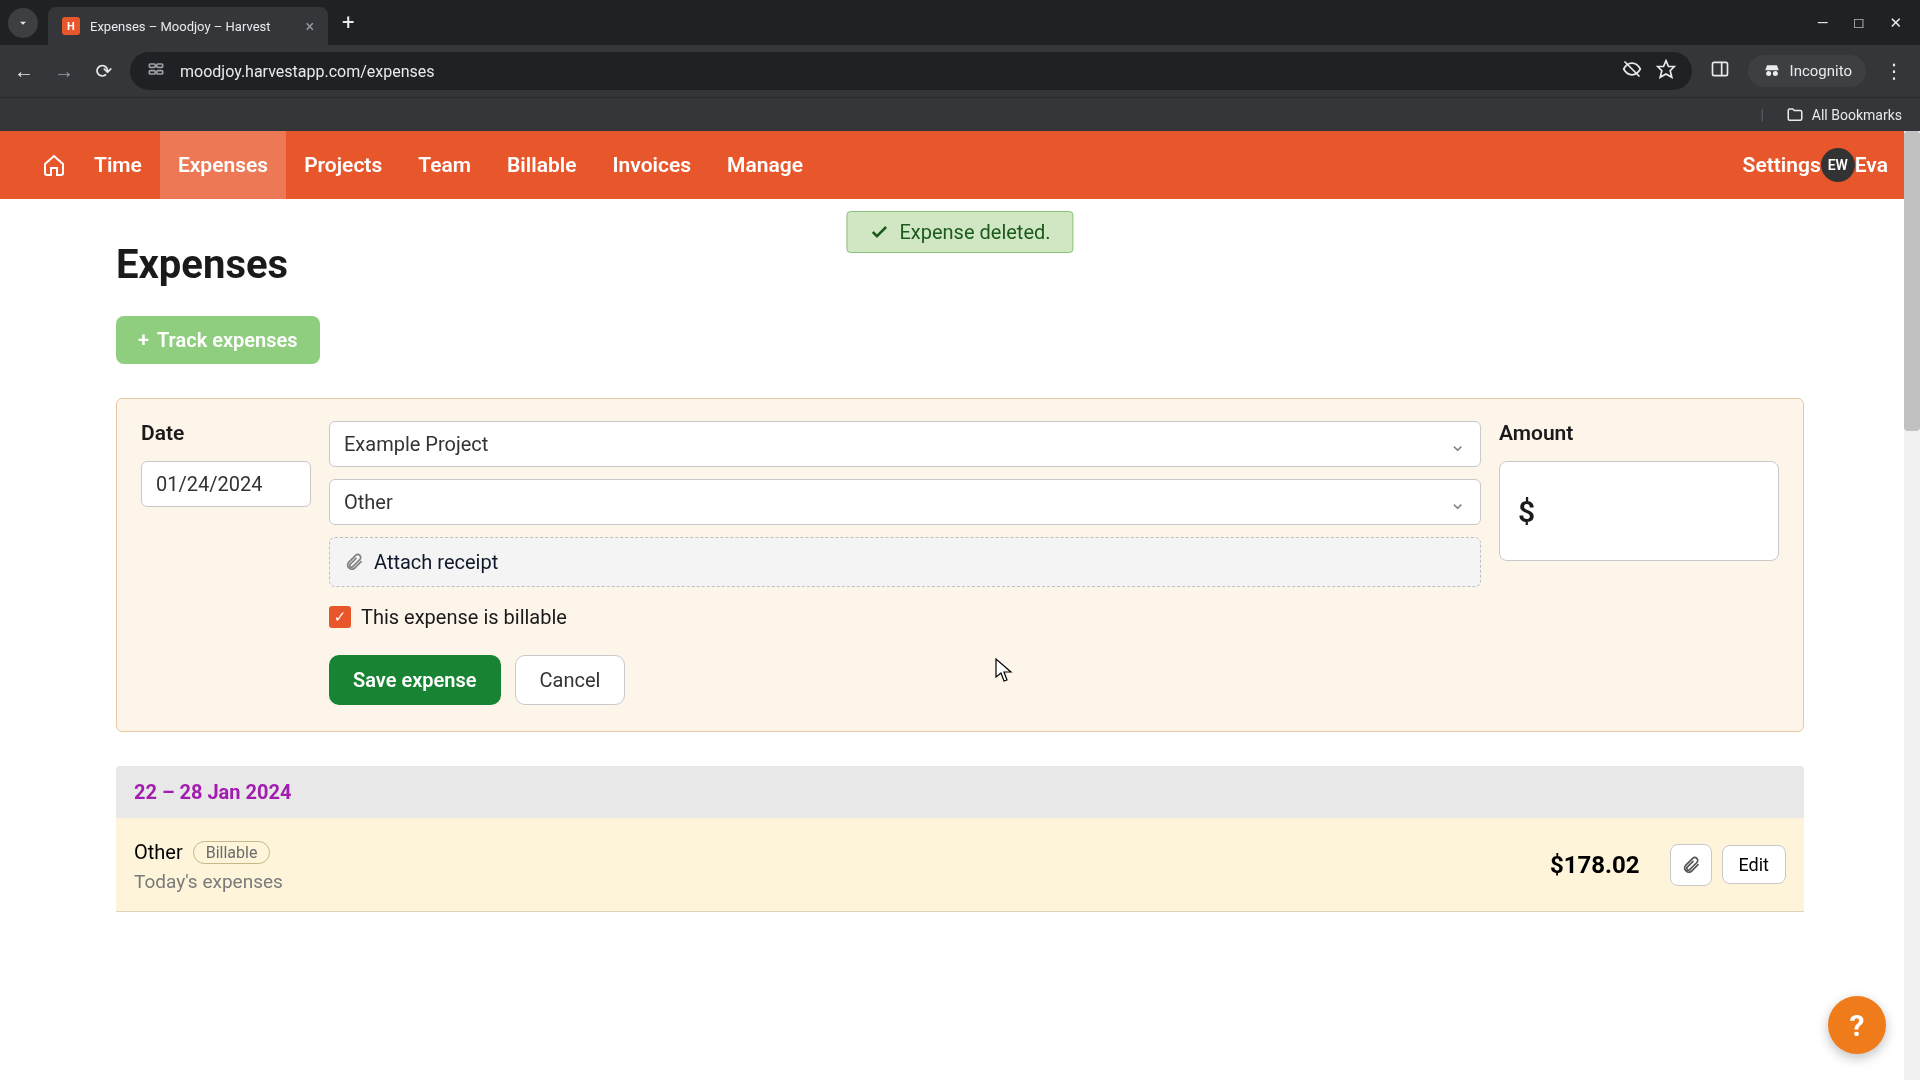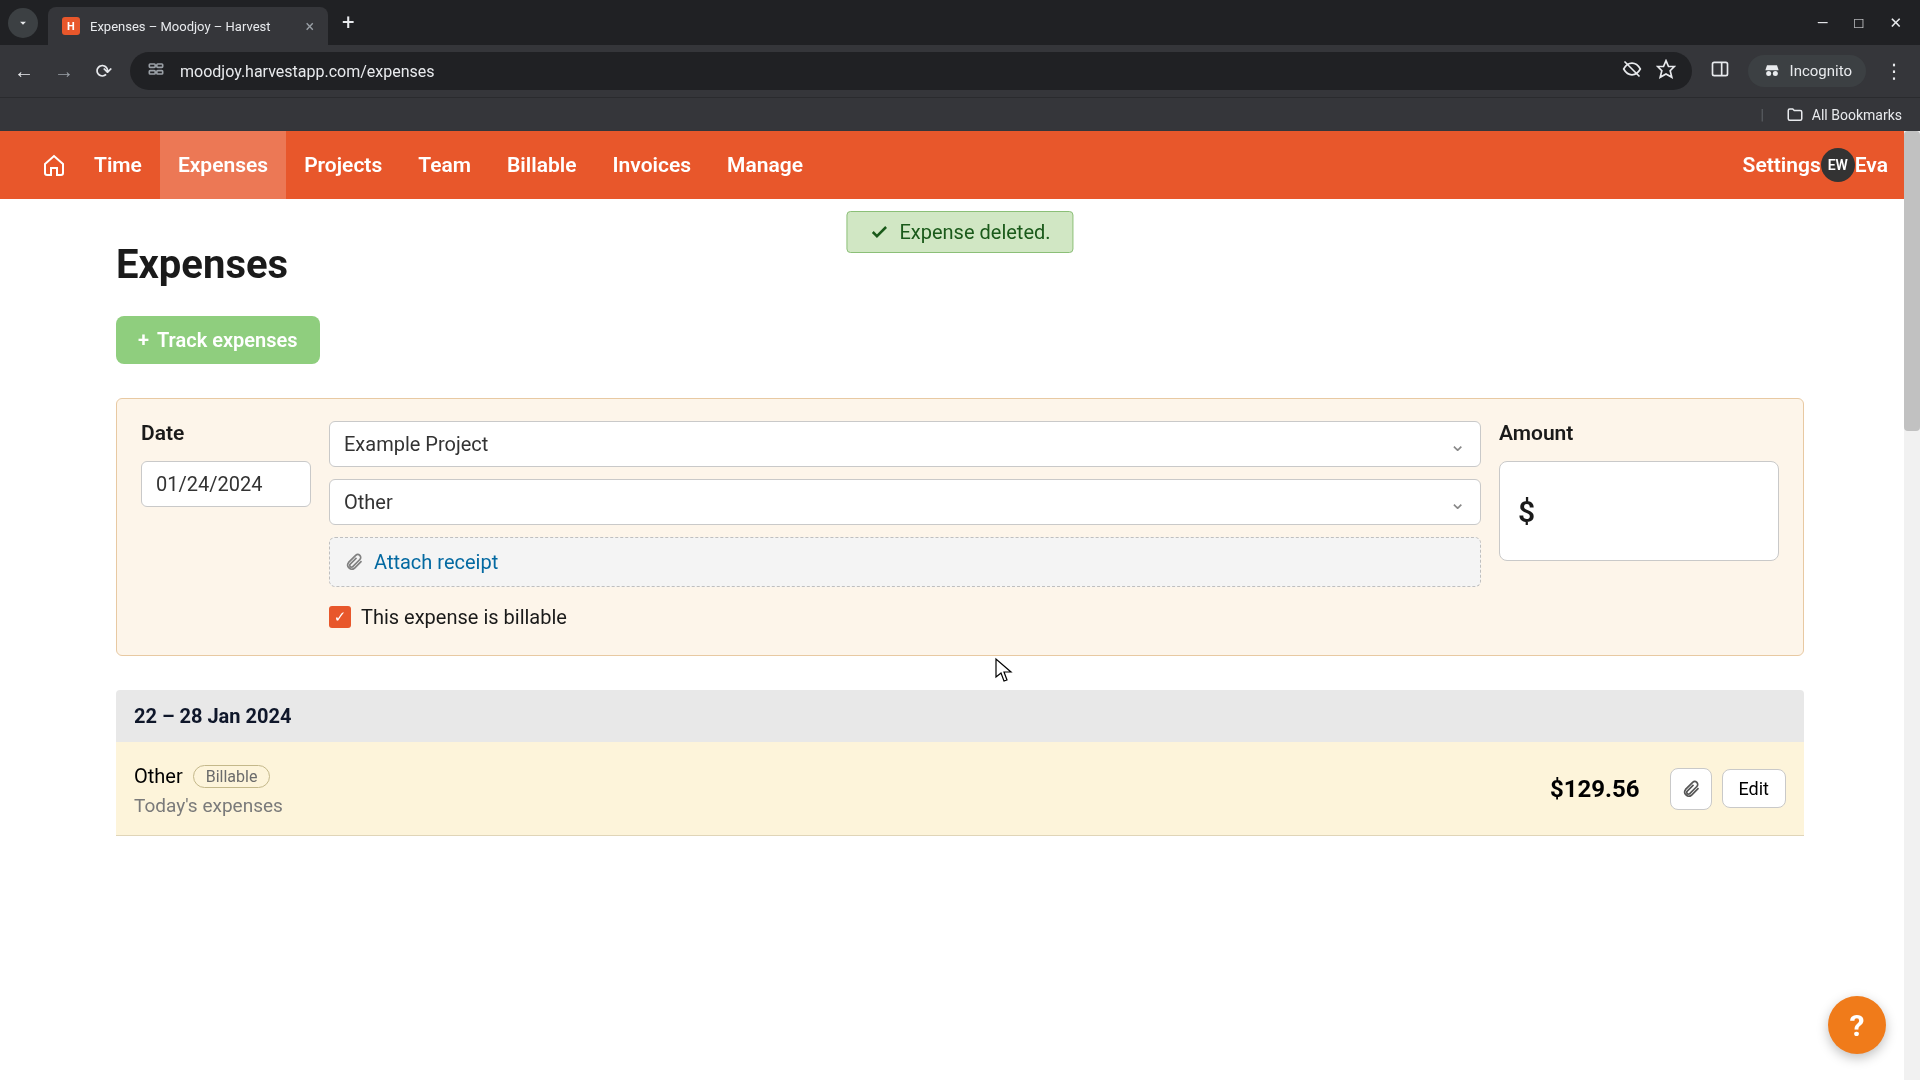--- a/index.html
+++ b/index.html
@@ -54,31 +54,31 @@
   .col-date { width: 170px; }
   .col-mid { flex: 1; }
   .col-amount { width: 280px; }
   .lbl { font-size: 21px; font-weight: 600; color: #1a1a1a; margin-bottom: 16px; display: block; }
 
   .input, .select, .textarea { width: 100%; border: 1px solid #c9c9c9; border-radius: 6px; background: #fff; font-size: 20px; color: #333; padding: 10px 14px; }
   .select { display: flex; align-items: center; justify-content: space-between; cursor: pointer; }
   .select + .select, .select + .textarea { margin-top: 12px; }
   .chev { color: #888; }
   .textarea { height: 74px; resize: vertical; color: #888; margin-top: 12px; }
-  .attach { margin-top: 12px; border: 1.5px dashed #bfbfbf; background: #f4f4f4; border-radius: 6px; padding: 12px 14px; color: #0369a1; font-size: 20px; display: flex; align-items: center; gap: 10px; cursor: pointer; }
+  .attach { margin-top: 12px; border: 1.5px dashed #bfbfbf; background: #f4f4f4; border-radius: 6px; padding: 12px 14px; color: #0f172a; font-size: 20px; display: flex; align-items: center; gap: 10px; cursor: pointer; }
   .billable-row { display: flex; align-items: center; gap: 10px; margin-top: 18px; font-size: 20px; color: #1a1a1a; }
   .cb { width: 22px; height: 22px; background: #e8572b; border-radius: 3px; display: flex; align-items: center; justify-content: center; color: #fff; font-size: 15px; cursor: pointer; }
 
   .amount-box { border: 1px solid #c9c9c9; border-radius: 8px; background: #fff; height: 100px; display: flex; align-items: center; padding: 0 18px; font-size: 30px; font-weight: 600; color: #1a1a1a; }
 
   .btn-row { margin-top: 26px; display: flex; gap: 14px; margin-left: 188px; }
   .btn-save { background: #188433; color: #fff; font-size: 20px; font-weight: 600; padding: 12px 24px; border: none; border-radius: 10px; cursor: pointer; }
   .btn-cancel { background: #fff; color: #333; font-size: 20px; padding: 12px 24px; border: 1px solid #c9c9c9; border-radius: 10px; cursor: pointer; }
 
-  .list-head { margin-top: 34px; background: #e8e8e8; padding: 14px 18px; font-size: 20px; font-weight: 700; color: #0f172a; border-radius: 4px 4px 0 0; }
+  .list-head { margin-top: 34px; background: #e8e8e8; padding: 14px 18px; font-size: 20px; font-weight: 700; color: #a21caf; border-radius: 4px 4px 0 0; }
   .expense-row { background: #fdf4da; padding: 18px; display: flex; gap: 30px; border-bottom: 1px solid #e0d5b8; }
   .er-date { width: 150px; font-size: 20px; color: #1a1a1a; }
   .er-main { flex: 1; }
   .er-proj { font-size: 20px; }
   .er-proj b { font-weight: 700; }
   .er-cat { font-size: 20px; margin-top: 4px; display: flex; align-items: center; gap: 10px; }
   .pill { border: 1px solid #c4b88a; border-radius: 14px; padding: 1px 12px; font-size: 16px; color: #6b6b6b; }
   .er-note { color: #7a7a7a; font-size: 19px; margin-top: 6px; }
   .er-amt { font-size: 24px; font-weight: 700; display: flex; align-items: center; }
   .er-actions { display: flex; align-items: center; gap: 10px; }
@@ -236,33 +236,37 @@
             <span>This expense is billable</span>
           </div>
         </div>
         <div class="col-amount">
           <span class="lbl">Amount</span>
           <div class="amount-box">
             <span>$</span>
           </div>
         </div>
       </div>
+      <div class="btn-row">
+        <button class="btn-save">Save expense</button>
+        <button class="btn-cancel">Cancel</button>
+      </div>
     </div>
 
     
     <div class="list-head">22 – 28 Jan 2024</div>
     <div class="expense-row">
       <div class="er-main">
         <div class="er-cat">
           <span>Other</span>
           <span class="pill">Billable</span>
         </div>
         <div class="er-note">Today's expenses</div>
       </div>
-      <div class="er-amt">$129.56</div>
+      <div class="er-amt">$178.02</div>
       <div class="er-actions">
         <div class="icon-btn">
           <svg viewBox="0 0 24 24" width="20" height="20" fill="none" stroke="#555" stroke-width="2">
               <path d="M21 11l-8.5 8.5a5 5 0 01-7-7L14 4a3.5 3.5 0 015 5l-8.5 8.5a2 2 0 01-3-3L15 7"></path>
             </svg>
         </div>
         <button class="edit-btn">Edit</button>
       </div>
     </div>
   </div>

